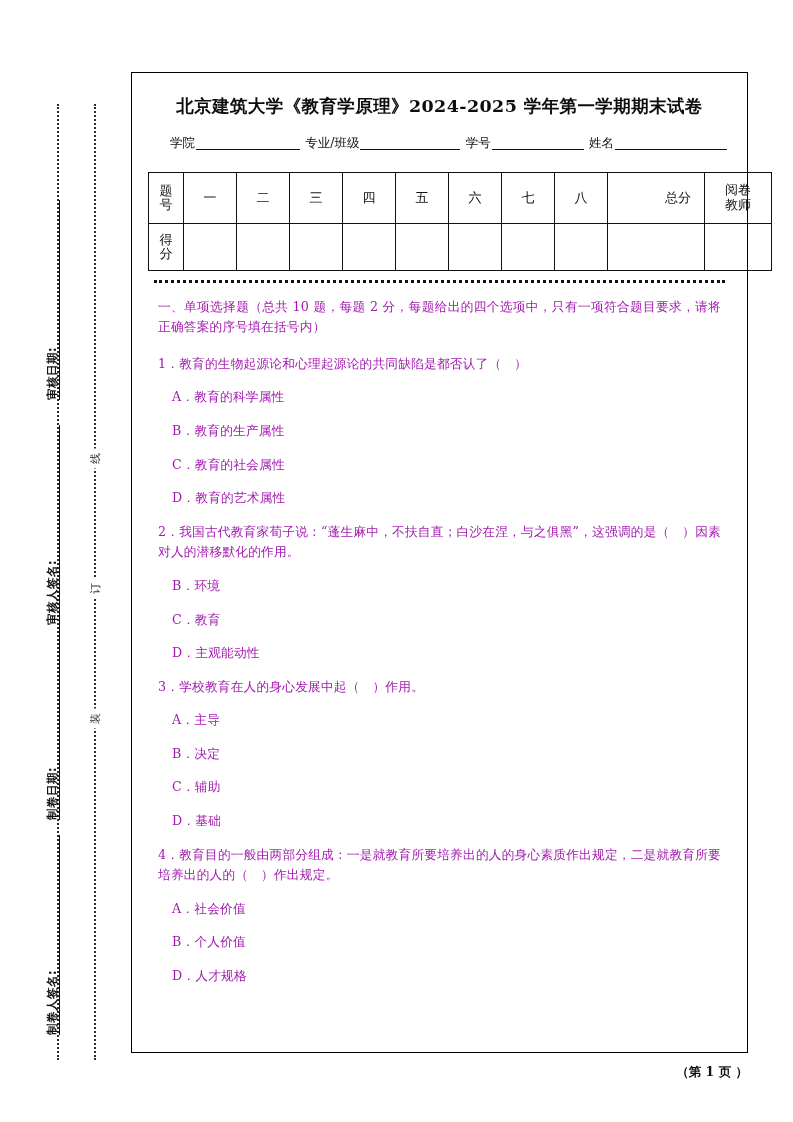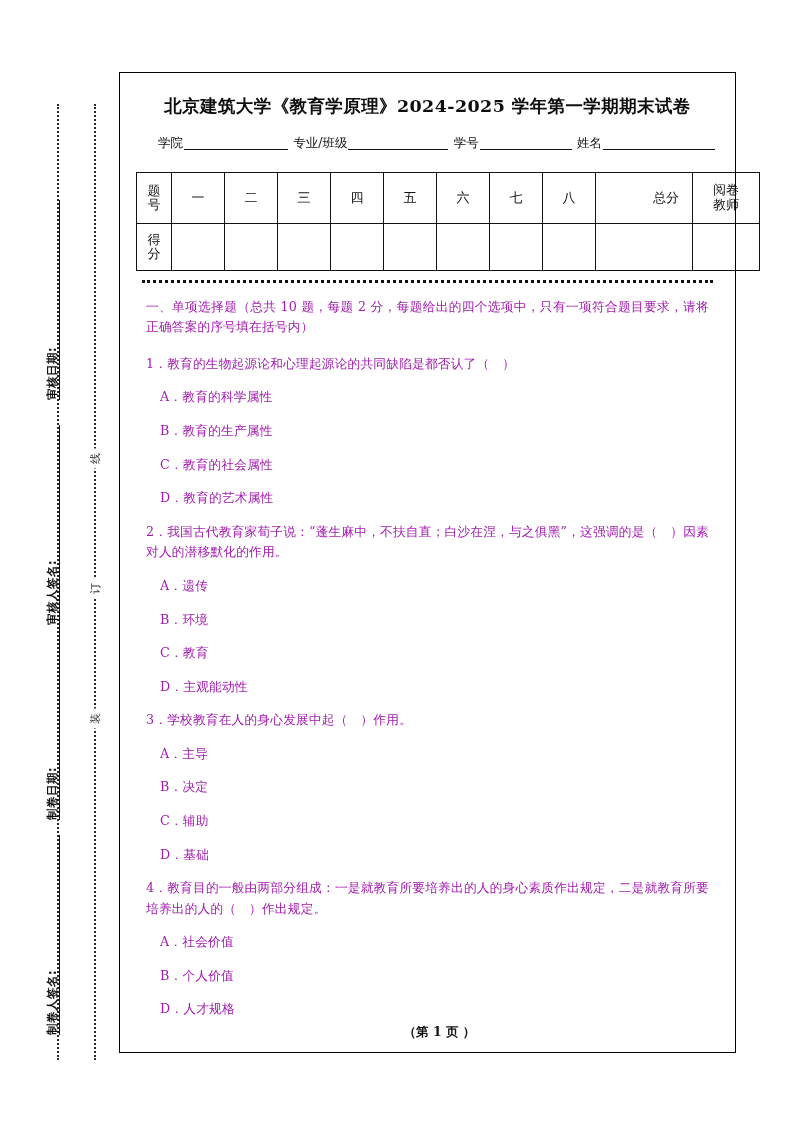--- a/index.html
+++ b/index.html
@@ -72,21 +72,21 @@
     transform-origin: center center;
     transform: rotate(-90deg);
   }
   .seam-char.s1 { top: 448px; }
   .seam-char.s2 { top: 578px; }
   .seam-char.s3 { top: 708px; }
 
   
   #sheet {
     position: absolute;
-    left: 119px;
+    left: 131px;
     top: 72px;
     width: 617px;
     height: 981px;
     border: 1.6px solid #000;
     box-sizing: border-box;
     padding: 0;
   }
 
   .sheet-inner {
     padding: 16px 16px 0 16px;
@@ -188,23 +188,23 @@
   }
   .option {
     margin: 0 0 13px 14px;
     letter-spacing: 0.2px;
   }
 
   
   #page-footer {
     position: absolute;
     left: 131px;
-    top: 1024px;
+    top: 1064px;
     width: 617px;
-    text-align: center;
+    text-align: right;
     font-size: 12.5px;
     font-weight: bold;
     font-family: "DejaVu Serif", "Liberation Serif", serif;
     color: #111;
   }
 </style>
 </head>
 <body>
 
 <div id="left-margin">
@@ -294,21 +294,20 @@
 
       <div class="section-heading">一、单项选择题（总共 10 题，每题 2 分，每题给出的四个选项中，只有一项符合题目要求，请将正确答案的序号填在括号内）</div>
 
       <div class="question">1．教育的生物起源论和心理起源论的共同缺陷是都否认了（　）</div>
       <div class="option">A．教育的科学属性</div>
       <div class="option">B．教育的生产属性</div>
       <div class="option">C．教育的社会属性</div>
       <div class="option">D．教育的艺术属性</div>
 
       <div class="question">2．我国古代教育家荀子说：“蓬生麻中，不扶自直；白沙在涅，与之俱黑”，这强调的是（　）因素对人的潜移默化的作用。</div>
-      <div class="option">A．遗传</div>
       <div class="option">B．环境</div>
       <div class="option">C．教育</div>
       <div class="option">D．主观能动性</div>
 
       <div class="question">3．学校教育在人的身心发展中起（　）作用。</div>
       <div class="option">A．主导</div>
       <div class="option">B．决定</div>
       <div class="option">C．辅助</div>
       <div class="option">D．基础</div>
 

